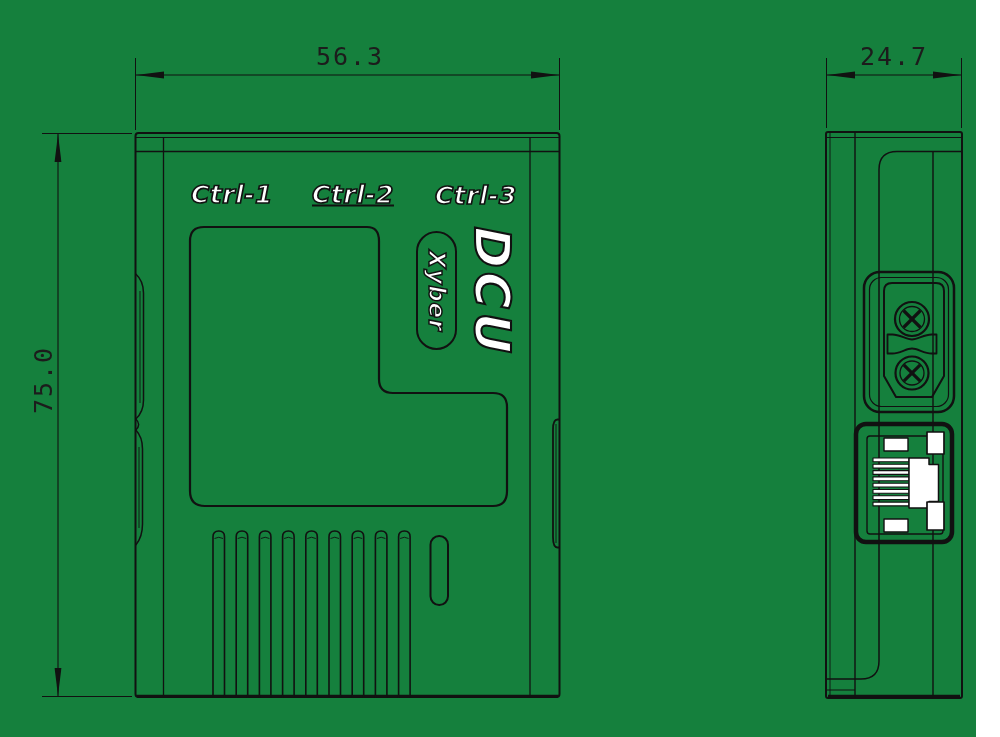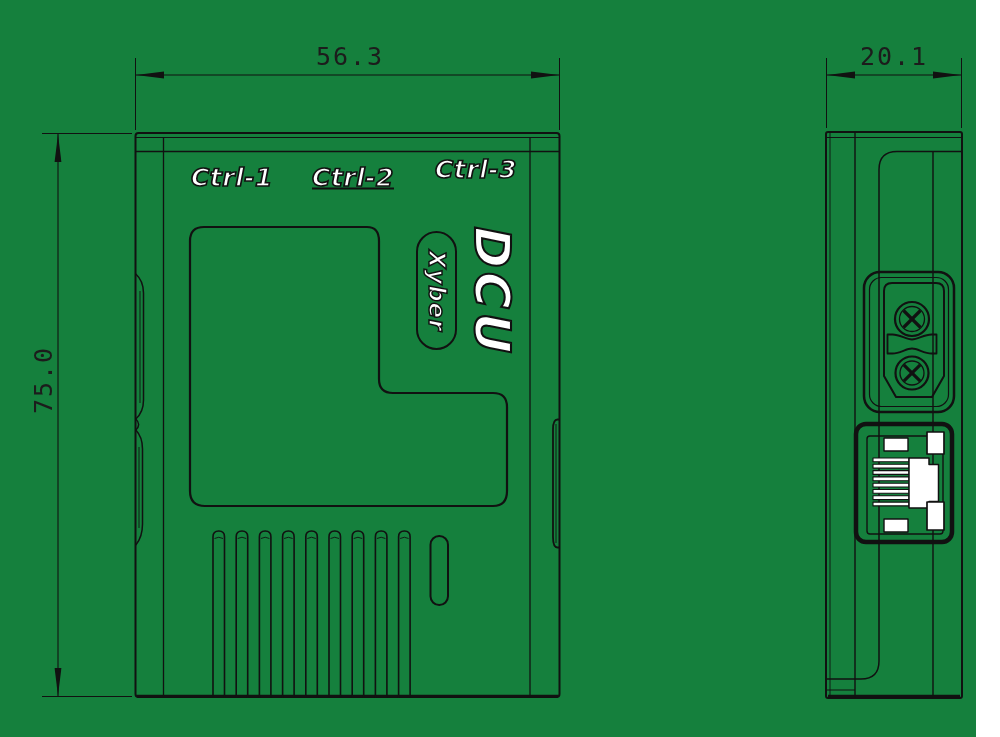--- a/index.html
+++ b/index.html
@@ -14,20 +14,21 @@
     transform:translate(-50%,-50%);white-space:nowrap;
   }
   .dim.vert{transform:translate(-50%,-50%) rotate(-90deg);}
   .outlined{
     font-weight:bold;font-style:italic;color:#ffffff;
     -webkit-text-stroke:1.7px #111111;white-space:nowrap;
   }
   .ctrl{
     position:absolute;font-size:25px;letter-spacing:0.5px;
     transform:translate(-50%,-50%);
+    margin-top:17px;
   }
   .logo-dcu{
     position:absolute;font-size:50px;letter-spacing:4px;
     -webkit-text-stroke:2.1px #111111;
     transform:translate(-50%,-50%) rotate(90deg);
   }
   .brand-pill{
     position:absolute;left:416px;top:231px;width:41px;height:119px;
     border:2.2px solid #111111;border-radius:22px;box-sizing:border-box;
   }
@@ -168,25 +169,25 @@
       <line x1="826.5" y1="58" x2="826.5" y2="128" stroke-width="1"></line>
       <line x1="961.5" y1="58" x2="961.5" y2="128" stroke-width="1"></line>
       <line x1="827" y1="75" x2="961" y2="75"></line>
       <polygon points="827,75 855,71.6 855,78.4" fill="#111111" stroke="none"></polygon>
       <polygon points="961,75 933,71.6 933,78.4" fill="#111111" stroke="none"></polygon>
     </g>
   </svg>
 
   <div class="dim" style="left:350px;top:56px;">56.3</div>
   <div class="dim vert" style="left:43px;top:380px;">75.0</div>
-  <div class="dim" style="left:894px;top:56px;">20.1</div>
+  <div class="dim" style="left:894px;top:56px;">24.7</div>
 
   <div class="ctrl outlined" style="left:232px;top:177px;">Ctrl-1</div>
   <div class="ctrl outlined" style="left:353px;top:177px;text-decoration:underline;">Ctrl-2</div>
-  <div class="ctrl outlined" style="left:476px;top:169px;">Ctrl-3</div>
+  <div class="ctrl outlined" style="left:476px;top:178px;">Ctrl-3</div>
 
   <div class="logo-dcu outlined" style="left:492px;top:292px;">DCU</div>
 
   <div class="brand-pill">
     <span class="brand-text outlined">Xyber</span>
   </div>
 
 </div>
 
 </body></html>

